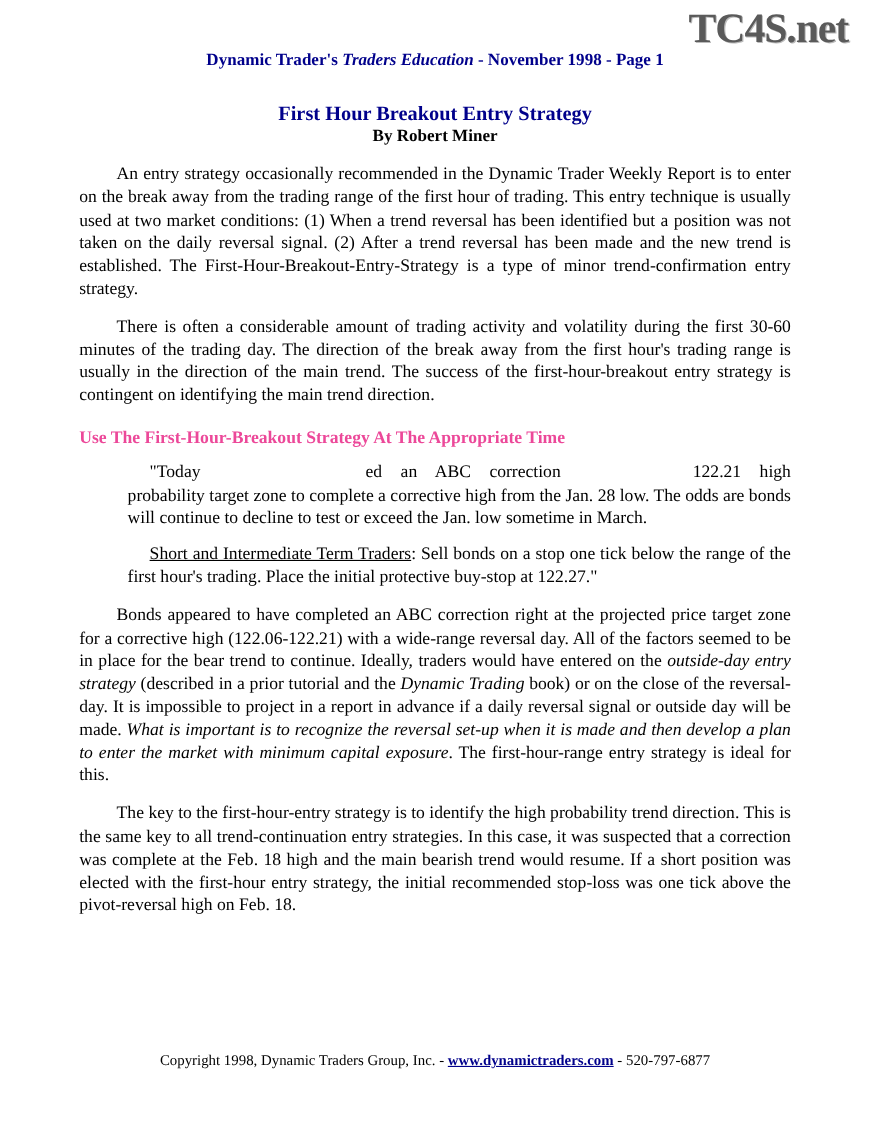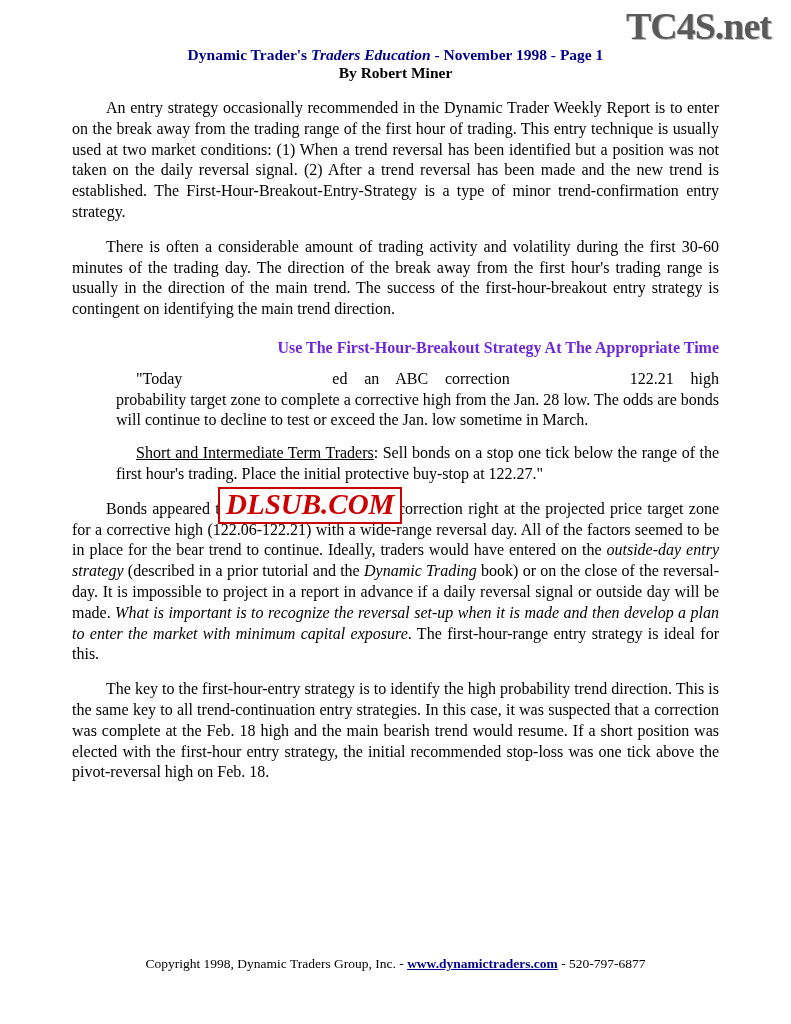--- a/index.html
+++ b/index.html
@@ -99,26 +99,26 @@
     line-height: 1.30;
     text-align: justify;
   }
   p.para {
     margin: 0 0 14px 0;
     text-indent: 34px;
   }
   p.para.noindent { text-indent: 0; }
 
   h2.subhead {
-    color: #6d28d9;
+    color: #ec4899;
     font-weight: bold;
     font-size: 16px;
     margin: 18px 0 10px 0;
     text-indent: 0;
-    text-align: right;
+    text-align: left;
   }
 
   .quote {
     margin: 0 0 14px 44px;
     font-size: 16px;
     line-height: 1.30;
     text-align: justify;
   }
   .quote p { margin: 0 0 12px 0; text-indent: 20px; }
   .quote p.q2 { text-indent: 20px; }
@@ -144,20 +144,21 @@
 <body>
 
 <div class="page">
 
   <div class="wm-tc4s">TC4S.net</div>
 
   <div class="hdr">
     <span>Dynamic Trader's </span><em>Traders Education</em><span> - November 1998 - Page 1</span>
   </div>
 
+  <div class="doc-title">First Hour Breakout Entry Strategy</div>
   <div class="byline">By Robert Miner</div>
 
   <div class="body-wrap">
 
     <p class="para">An entry strategy occasionally recommended in the Dynamic Trader Weekly Report is to enter on the break away from the trading range of the first hour of trading. This entry technique is usually used at two market conditions:  (1) When a trend reversal has been identified but a position was not taken on the daily reversal signal. (2) After a trend reversal has been made and the new trend is established. The First-Hour-Breakout-Entry-Strategy is a type of minor trend-confirmation entry strategy.</p>
 
     <p class="para">There is often a considerable amount of trading activity and volatility during the first 30-60 minutes of the trading day. The direction of the break away from the first hour's trading range is usually in the direction of the main trend. The success of the first-hour-breakout entry strategy is contingent on identifying the main trend direction.</p>
 
     <h2 class="subhead">Use The First-Hour-Breakout Strategy At The Appropriate Time</h2>
 
@@ -170,15 +171,14 @@
     <p class="para"><span>Bonds appeared to have completed an ABC correction right at the projected price target zone for a corrective high (122.06-122.21) with a wide-range reversal day. All of the factors seemed to be in place for the bear trend to continue. Ideally, traders would have entered on the </span><span class="ital">outside-day entry strategy</span><span> (described in a prior tutorial and the </span><span class="ital">Dynamic Trading</span><span> book) or on the close of the reversal-day. It is impossible to project in a report in advance if a daily reversal signal or outside day will be made. </span><span class="ital">What is important is to recognize the reversal set-up when it is made and then develop a plan to enter the market with minimum capital exposure</span><span>. The first-hour-range entry strategy is ideal for this.</span></p>
 
     <p class="para">The key to the first-hour-entry strategy is to identify the high probability trend direction. This is the same key to all trend-continuation entry strategies. In this case, it was suspected that a correction was complete at the Feb. 18 high and the main bearish trend would resume. If a short position was elected with the first-hour entry strategy, the initial recommended stop-loss was one tick above the pivot-reversal high on Feb. 18.</p>
 
   </div>
 
   <div class="footer">
     <span>Copyright 1998, Dynamic Traders Group, Inc. - </span><a href="#">www.dynamictraders.com</a><span> - 520-797-6877</span>
   </div>
 
-  <div class="wm-dlsub">DLSUB.COM</div>
 
 </div>
 
 </body></html>

